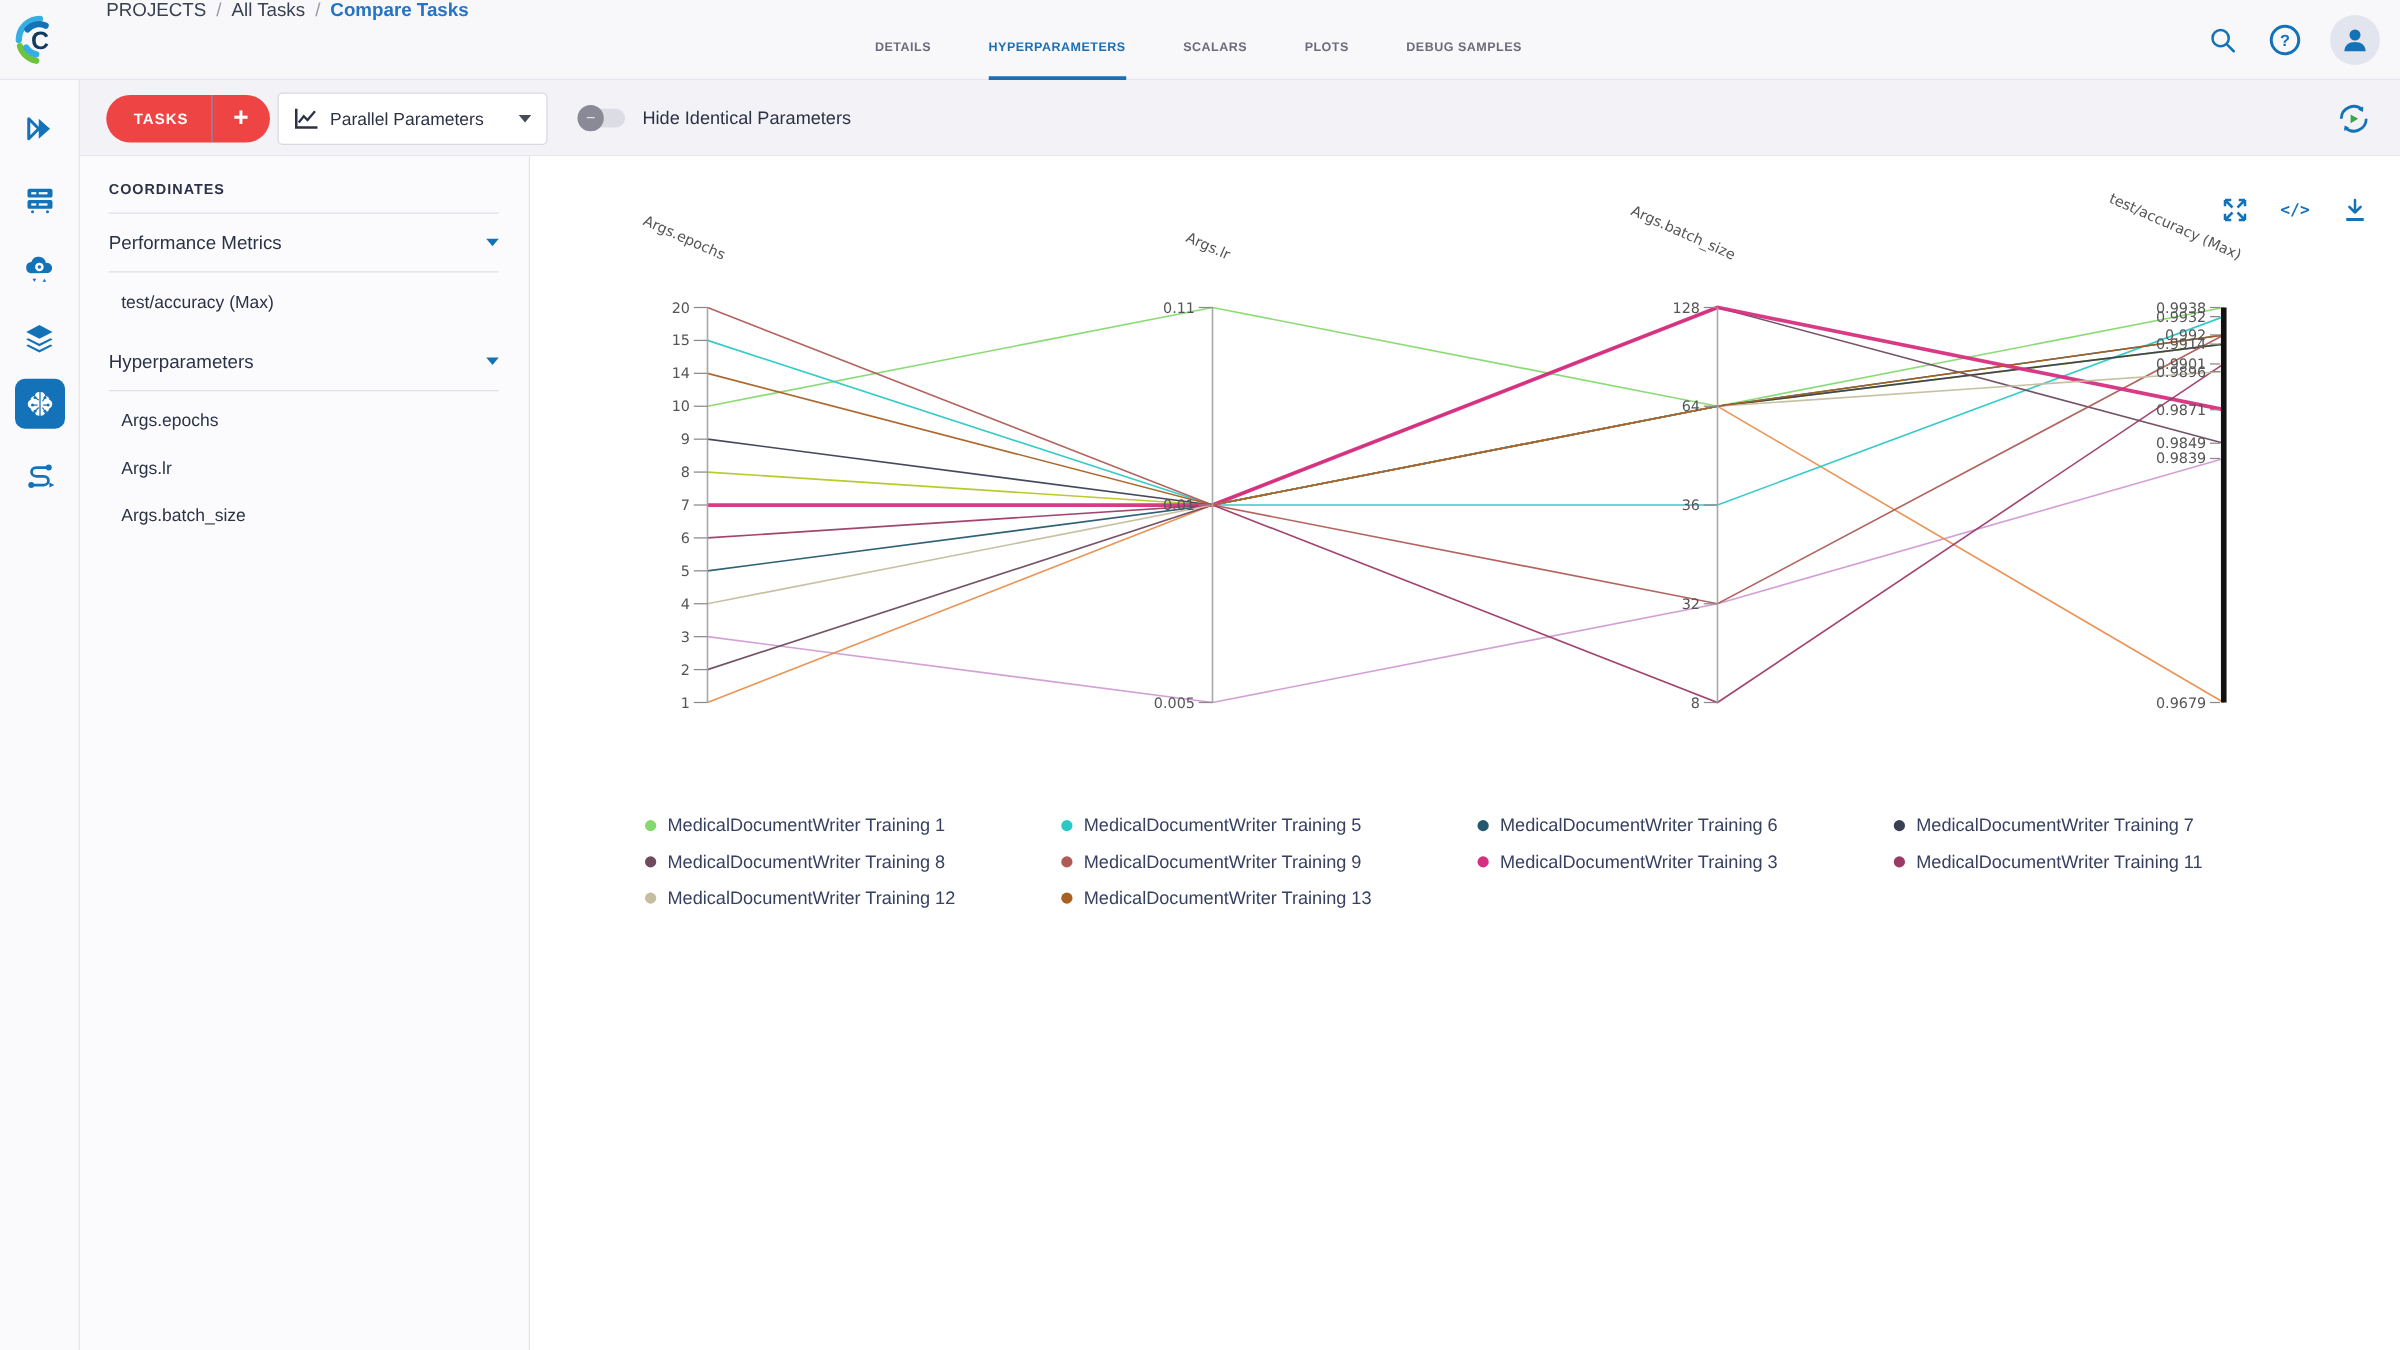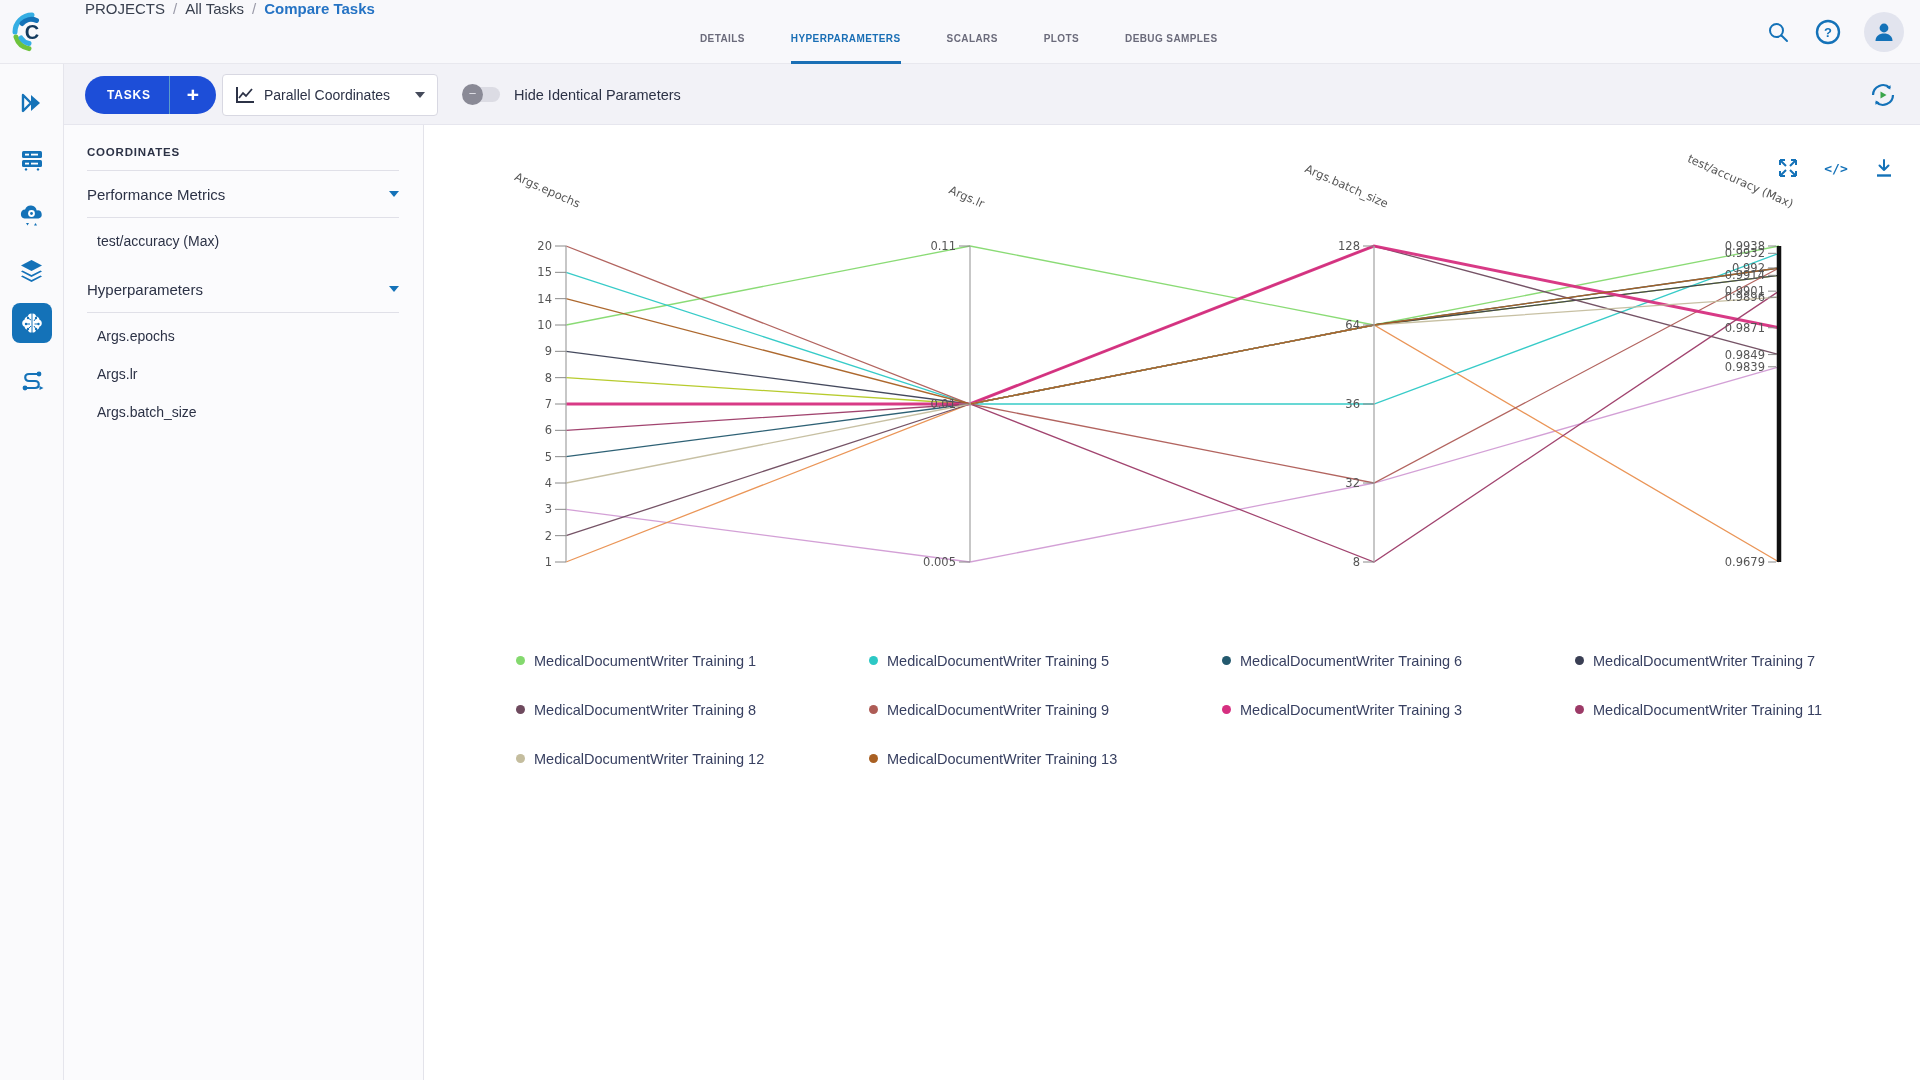--- a/index.html
+++ b/index.html
@@ -28,21 +28,21 @@
   .rail { position:absolute; left:0; top:64px; width:64px; height:1016px;
     background:#fafafc; border-right:1px solid #e5e5ec; z-index:4; }
   .rail-item { position:absolute; left:50%; transform:translateX(-50%); width:40px; height:40px;
     display:flex; align-items:center; justify-content:center; cursor:pointer; border-radius:8px; }
   .rail-item.active { background:#1472b8; }
 
   
   .toolbar { position:absolute; left:64px; top:64px; width:1856px; height:61px;
     background:#f2f2f7; border-bottom:1px solid #e6e6ee; }
   .tasks-btn { position:absolute; left:21px; top:12px; height:38px; border-radius:19px;
-    background:#1d4ed8; color:#fff; display:flex; align-items:center; cursor:pointer; overflow:hidden; }
+    background:#ef4444; color:#fff; display:flex; align-items:center; cursor:pointer; overflow:hidden; }
   .tasks-btn .lbl { padding:0 18px 0 22px; font-size:12px; font-weight:bold; letter-spacing:.8px; }
   .tasks-btn .div { width:1px; height:38px; background:#5b9ccb; }
   .tasks-btn .plus { width:46px; text-align:center; font-size:21px; font-weight:bold; line-height:36px; }
   .view-select { position:absolute; left:158px; top:10px; width:216px; height:42px; background:#fff;
     border:1px solid #d8d8e2; border-radius:4px; display:flex; align-items:center; padding:0 12px; gap:9px; cursor:pointer; }
   .view-select .vlabel { font-size:14px; color:#2c3246; flex:1; }
   .caret { width:0; height:0; border-left:5px solid transparent; border-right:5px solid transparent;
     border-top:6px solid #444a5a; }
   .toggle-wrap { position:absolute; left:400px; top:0; height:61px; display:flex; align-items:center; gap:14px; }
   .toggle { width:36px; height:15px; border-radius:8px; background:#dcdce4; position:relative; cursor:pointer; }
@@ -63,21 +63,21 @@
   .sec-items { margin:0 0 6px 0; }
   .sec-item { padding:11px 0 11px 33px; font-size:14px; color:#2c3246; cursor:pointer; }
 
   
   .main { position:absolute; left:424px; top:125px; width:1496px; height:955px; background:#fff; }
   .chart-icons { position:absolute; right:25px; top:32px; display:flex; gap:26px; }
   .cicon { width:22px; height:22px; display:flex; align-items:center; justify-content:center; cursor:pointer;
     color:#1472b8; font-weight:bold; font-size:13px; font-family:"DejaVu Sans Mono", monospace; }
   #pc-svg { position:absolute; left:0; top:0; }
   .legend { position:absolute; left:92px; top:521px; width:1360px; display:grid;
-    grid-template-columns:repeat(4, 333px); grid-auto-rows:29px;gap:20px; }
+    grid-template-columns:repeat(4, 333px); grid-auto-rows:29px; }
   .legend-item { display:flex; align-items:center; gap:9px; cursor:pointer; }
   .legend-dot { width:9px; height:9px; border-radius:50%; flex:0 0 auto; }
   .legend-text { font-size:14.5px; color:#384061; }
 </style>
 </head>
 <body>
 
 <div class="header">
   <svg class="logo" viewBox="0 0 46 46">
     <path d="M23 6 A17 17 0 0 0 6 23" fill="none" stroke="#35aee3" stroke-width="5" stroke-linecap="round"></path>
@@ -193,21 +193,21 @@
   <div class="tasks-btn">
     <span class="lbl">TASKS</span>
     <span class="div"></span>
     <span class="plus">+</span>
   </div>
   <div class="view-select">
     <svg width="20" height="18" viewBox="0 0 20 18">
         <path d="M2 1 V16 H19" fill="none" stroke="#2c3246" stroke-width="2"></path>
         <path d="M4 12 L8 7 11 10 17 3" fill="none" stroke="#2c3246" stroke-width="1.8"></path>
       </svg>
-    <span class="vlabel">Parallel Coordinates</span>
+    <span class="vlabel">Parallel Parameters</span>
     <span class="caret"></span>
   </div>
   <div class="toggle-wrap">
     <div class="toggle">
         <div class="knob">−</div>
       </div>
     <span class="toggle-label">Hide Identical Parameters</span>
   </div>
   <div class="refresh">
     <svg width="30" height="30" viewBox="0 0 30 30">

